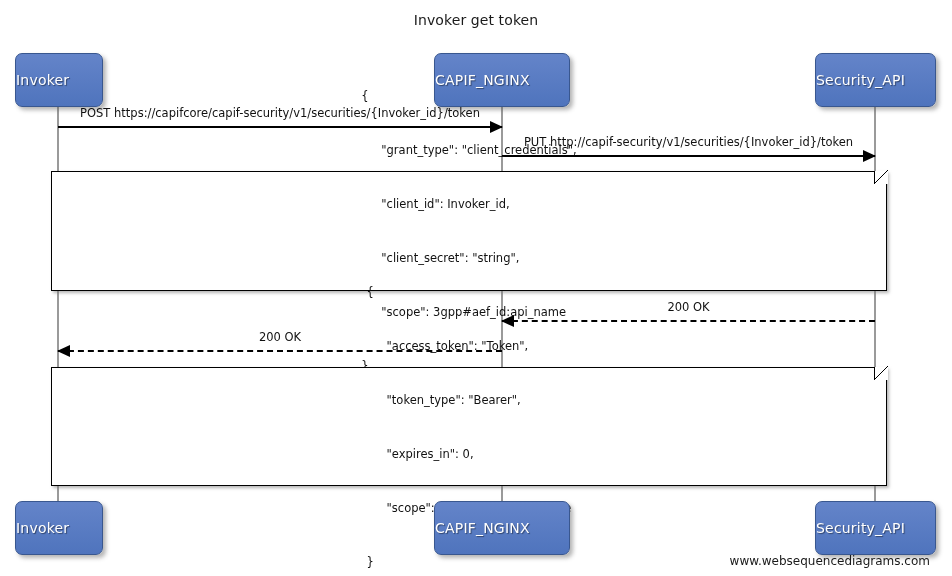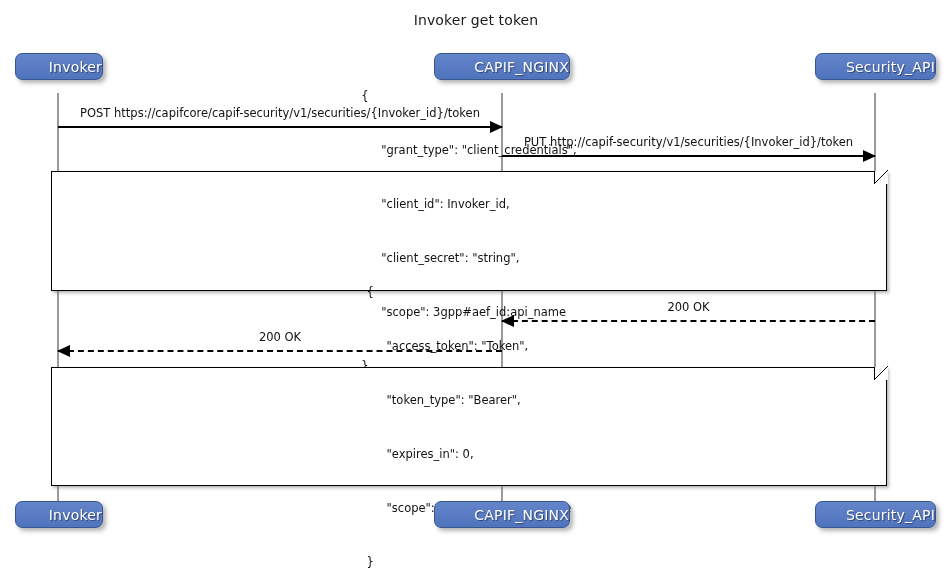--- a/index.html
+++ b/index.html
@@ -32,28 +32,28 @@
     text-align: center;
     font-size: 14px;
     font-weight: 400;
     color: #1a1a1a;
     letter-spacing: 0.1px;
   }
 
   
   .participant {
     position: absolute;
-    height: 27px;
+    height: 54px;
     border: 1px solid #39578f;
     border-radius: 7px;
     background: linear-gradient(#6484c9, #4f74bd);
     box-shadow: 3px 3px 4px rgba(90, 90, 90, 0.45);
     display: flex;
     align-items: center;
-    justify-content: flex-end;
+    justify-content: flex-start;
     box-sizing: border-box;
   }
   .participant .p-label {
     font-size: 14px;
     color: #ffffff;
     font-weight: 400;
     text-shadow: 1px 1px 1px rgba(0, 0, 0, 0.45);
     white-space: nowrap;
     letter-spacing: 0.2px;
   }
@@ -246,14 +246,15 @@
   <div class="participant" style="left:15px; top:501px; width:88px;">
     <span class="p-label">Invoker</span>
   </div>
   <div class="participant" style="left:434px; top:501px; width:136px;">
     <span class="p-label">CAPIF_NGINX</span>
   </div>
   <div class="participant" style="left:815px; top:501px; width:121px;">
     <span class="p-label">Security_API</span>
   </div>
 
+  <div class="footer-credit">www.websequencediagrams.com</div>
 
 </div>
 
 </body></html>

